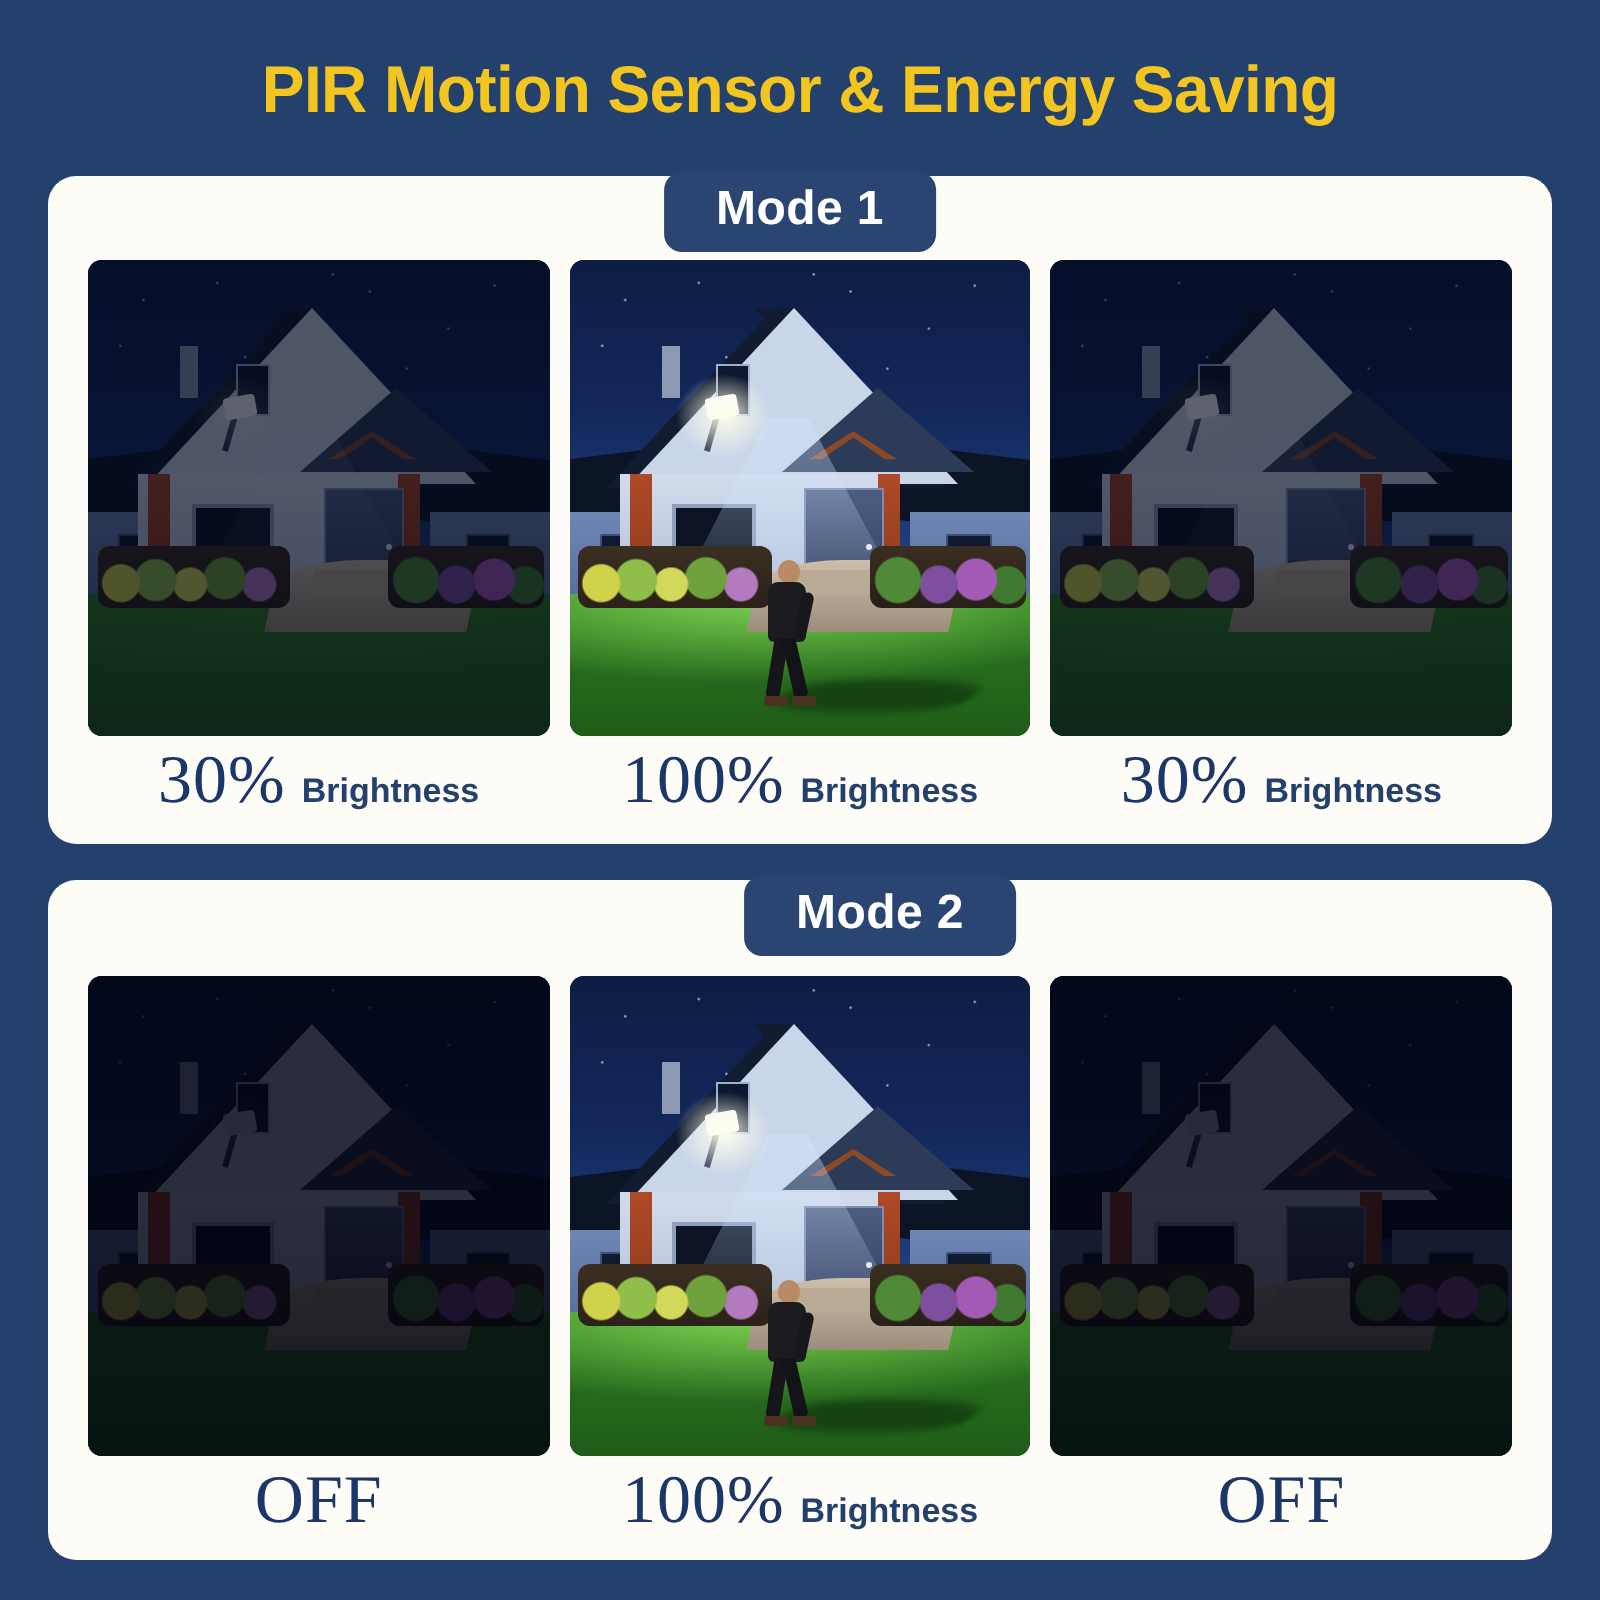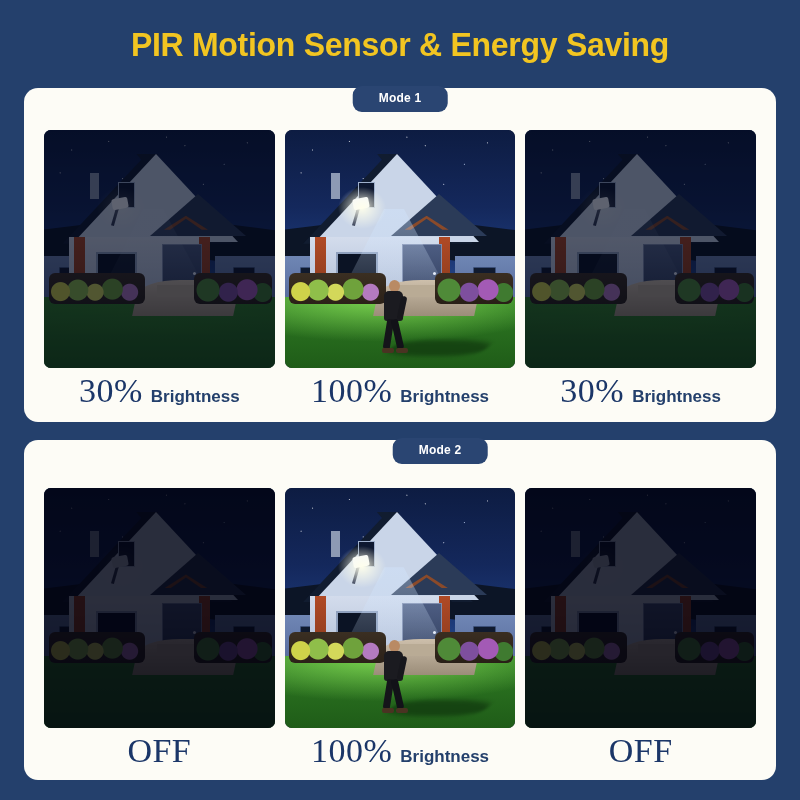--- a/index.html
+++ b/index.html
@@ -41,21 +41,21 @@
   #card-mode1 { top: 88px;  height: 334px; }
   #card-mode2 { top: 440px; height: 340px; }
 
   .mode-badge {
     position: absolute;
     left: 50%;
     transform: translateX(-50%);
     background: #2a4572;
     color: #ffffff;
     font-weight: bold;
-    font-size: 12px;
+    font-size: 24px;
     border-radius: 9px;
     padding: 5px 26px 7px 26px;
     white-space: nowrap;
     letter-spacing: 0.2px;
   }
   #card-mode1 .mode-badge { top: -2px; }
   #card-mode2 .mode-badge { top: -2px; margin-left: 40px; }
 
   .panels {
     position: absolute;

